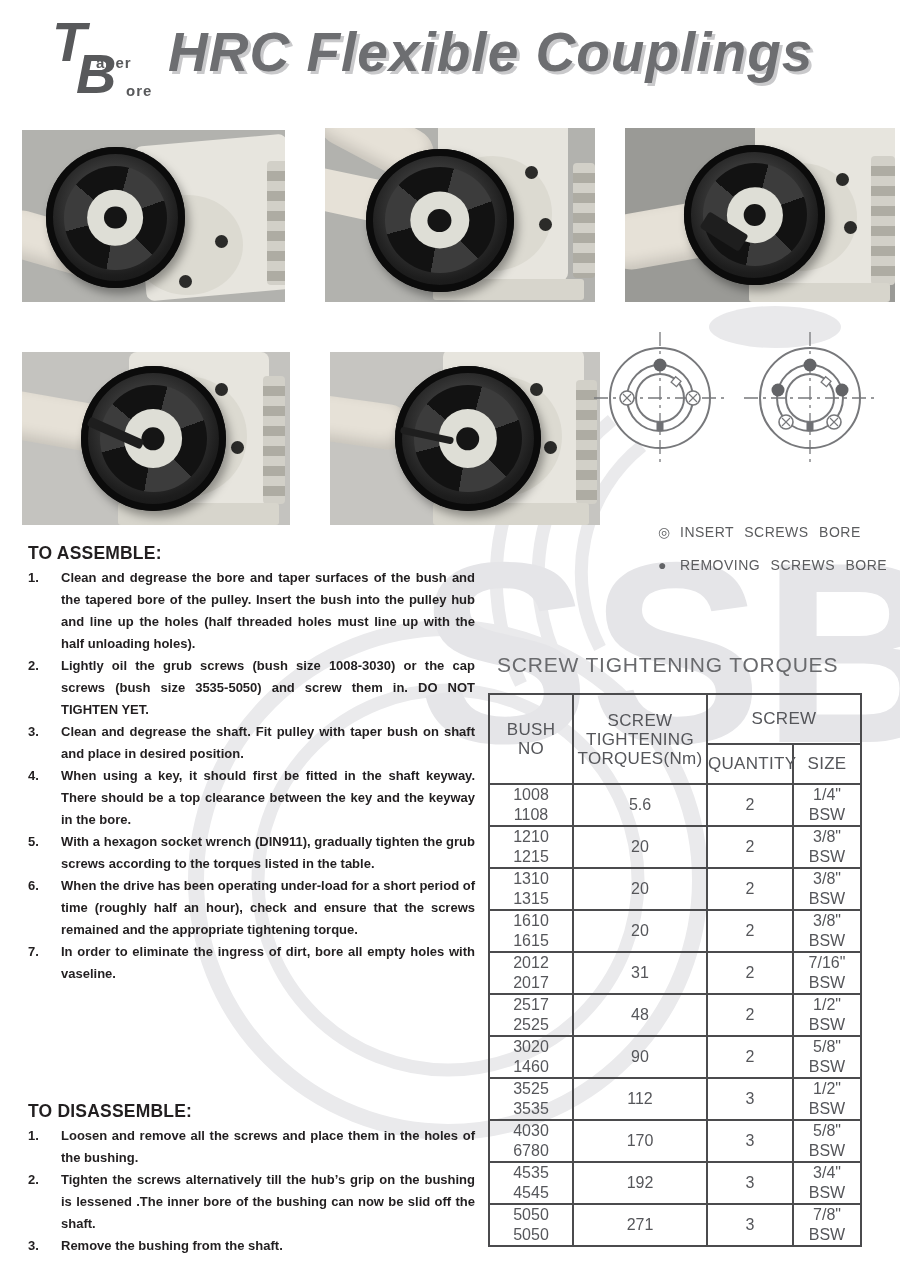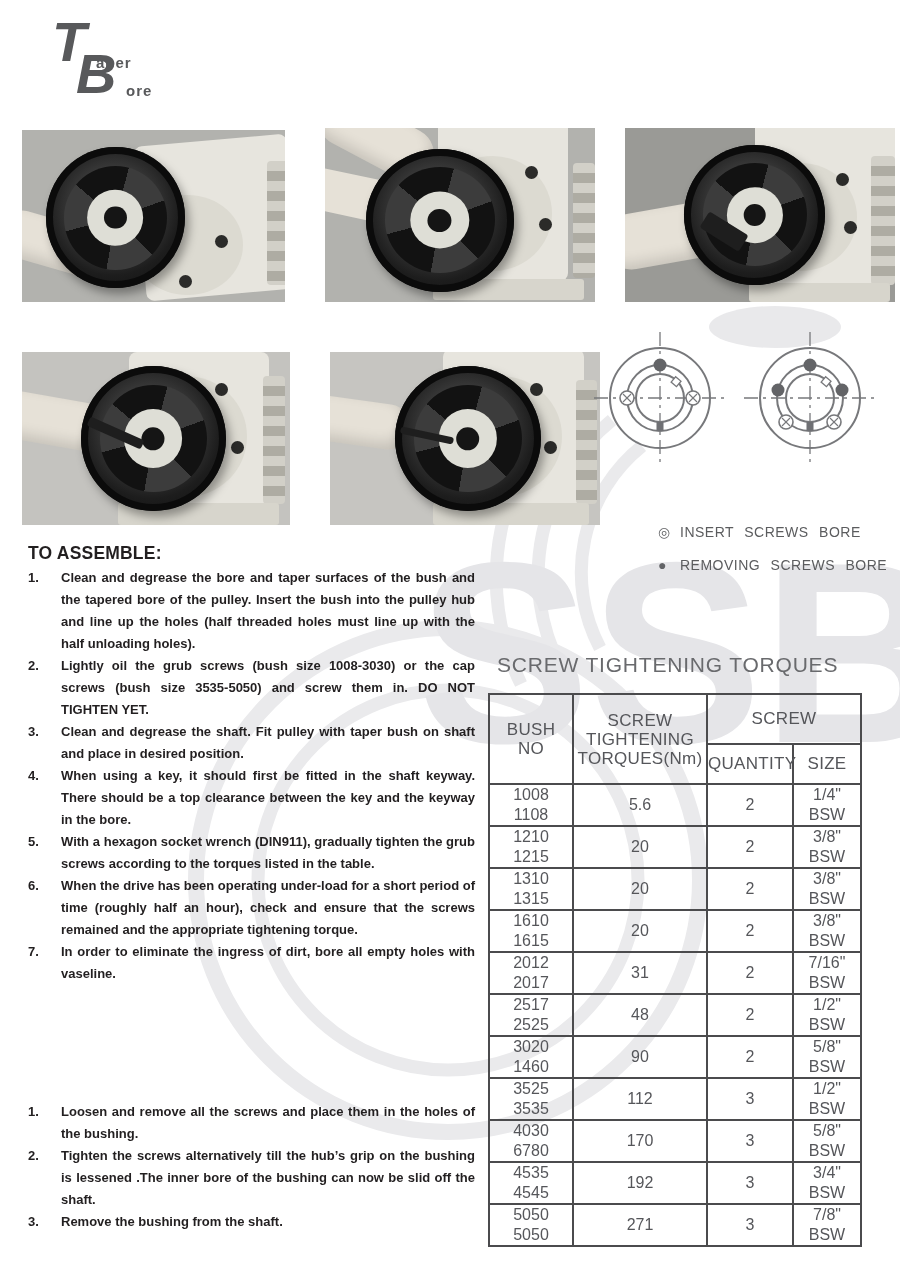--- a/index.html
+++ b/index.html
@@ -133,20 +133,21 @@
     <text x="418" y="742" font-size="258" font-weight="bold" fill="#e5e5e8" font-family="Liberation Sans, sans-serif">SSB</text>
   </svg>
 
   <div class="header">
     <div class="logo">
       <span class="big t-big">T</span>
       <span class="small t-small">aper</span>
       <span class="big b-big">B</span>
       <span class="small b-small">ore</span>
     </div>
+    <div class="page-title">HRC Flexible Couplings</div>
   </div>
 
   <div class="photo p1">
     <div class="gearbox"></div>
     <div class="ribs"></div>
     <div class="flange"></div>
     <div class="bolts"></div>
     <div class="arm"></div>
     <div class="wheel">
         <div class="web"></div>
@@ -276,20 +277,21 @@
       <li>Lightly oil the grub screws (bush size 1008-3030) or the cap screws (bush size 3535-5050) and screw them in. DO NOT TIGHTEN YET.</li>
       <li>Clean and degrease the shaft. Fit pulley with taper bush on shaft and place in desired position.</li>
       <li>When using a key, it should first be fitted in the shaft keyway. There should be a top clearance between the key and the keyway in the bore.</li>
       <li>With a hexagon socket wrench (DIN911), gradually tighten the grub screws according to the torques listed in the table.</li>
       <li>When the drive has been operating under-load for a short period of time (roughly half an hour), check and ensure that the screws remained and the appropriate tightening torque.</li>
       <li>In order to eliminate the ingress of dirt, bore all empty holes with vaseline.</li>
     </ol>
   </div>
 
   <div class="instructions disassemble">
+    <div class="sec-heading">TO DISASSEMBLE:</div>
     <ol class="steps">
       <li>Loosen and remove all the screws and place them in the holes of the bushing.</li>
       <li>Tighten the screws alternatively till the hub’s grip on the bushing is lessened .The inner bore of the bushing can now be slid off the shaft.</li>
       <li>Remove the bushing from the shaft.</li>
     </ol>
   </div>
 
   <div class="table-title">SCREW TIGHTENING TORQUES</div>
   <table class="torque-table">
     <colgroup>

